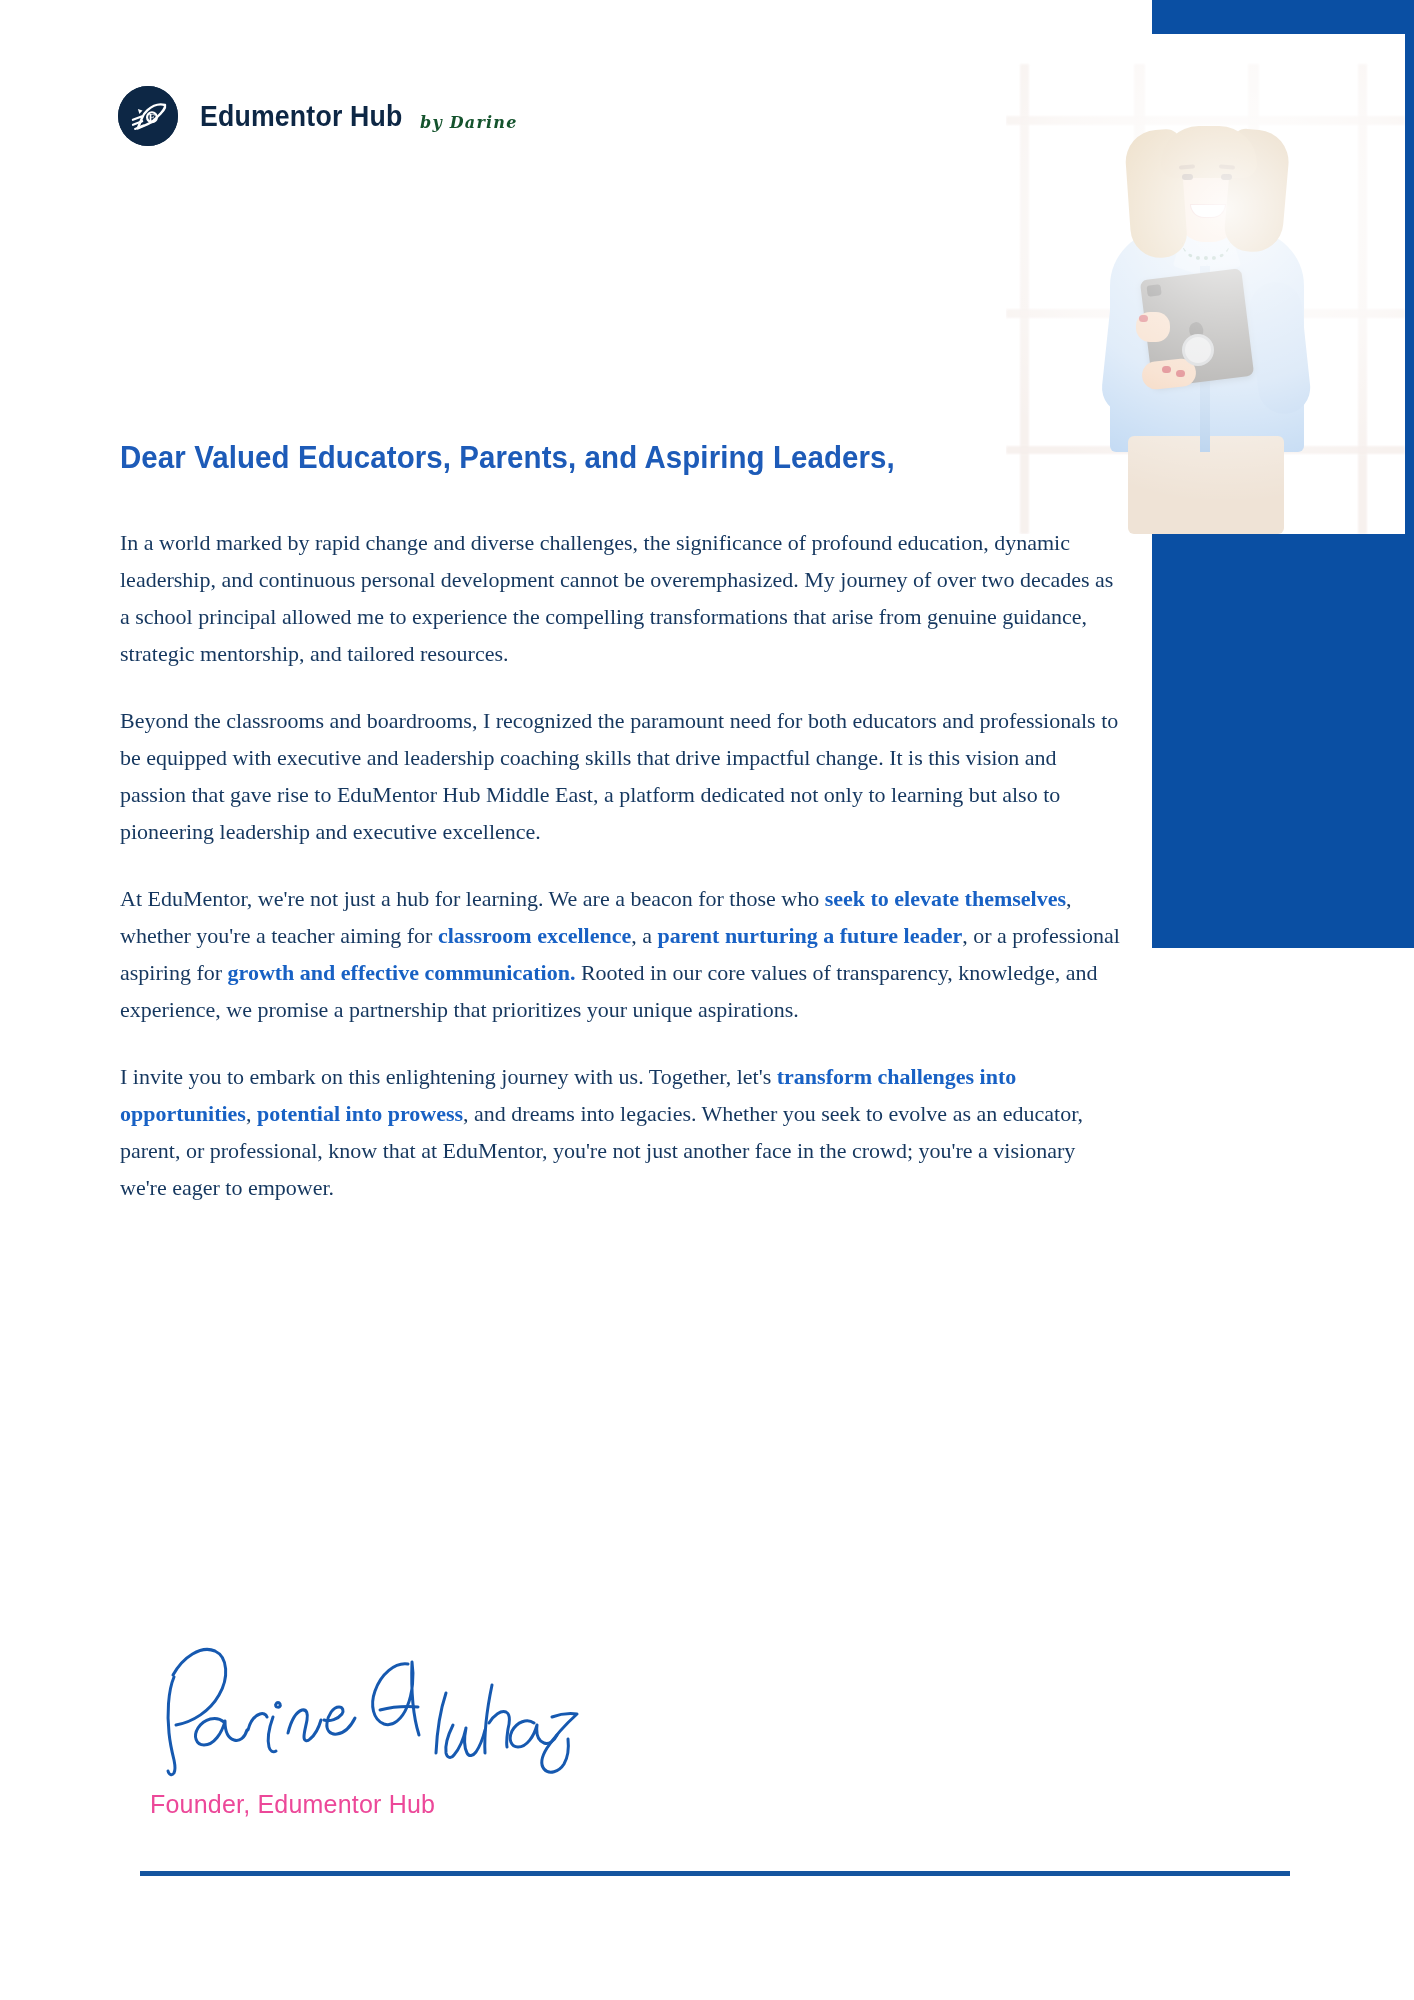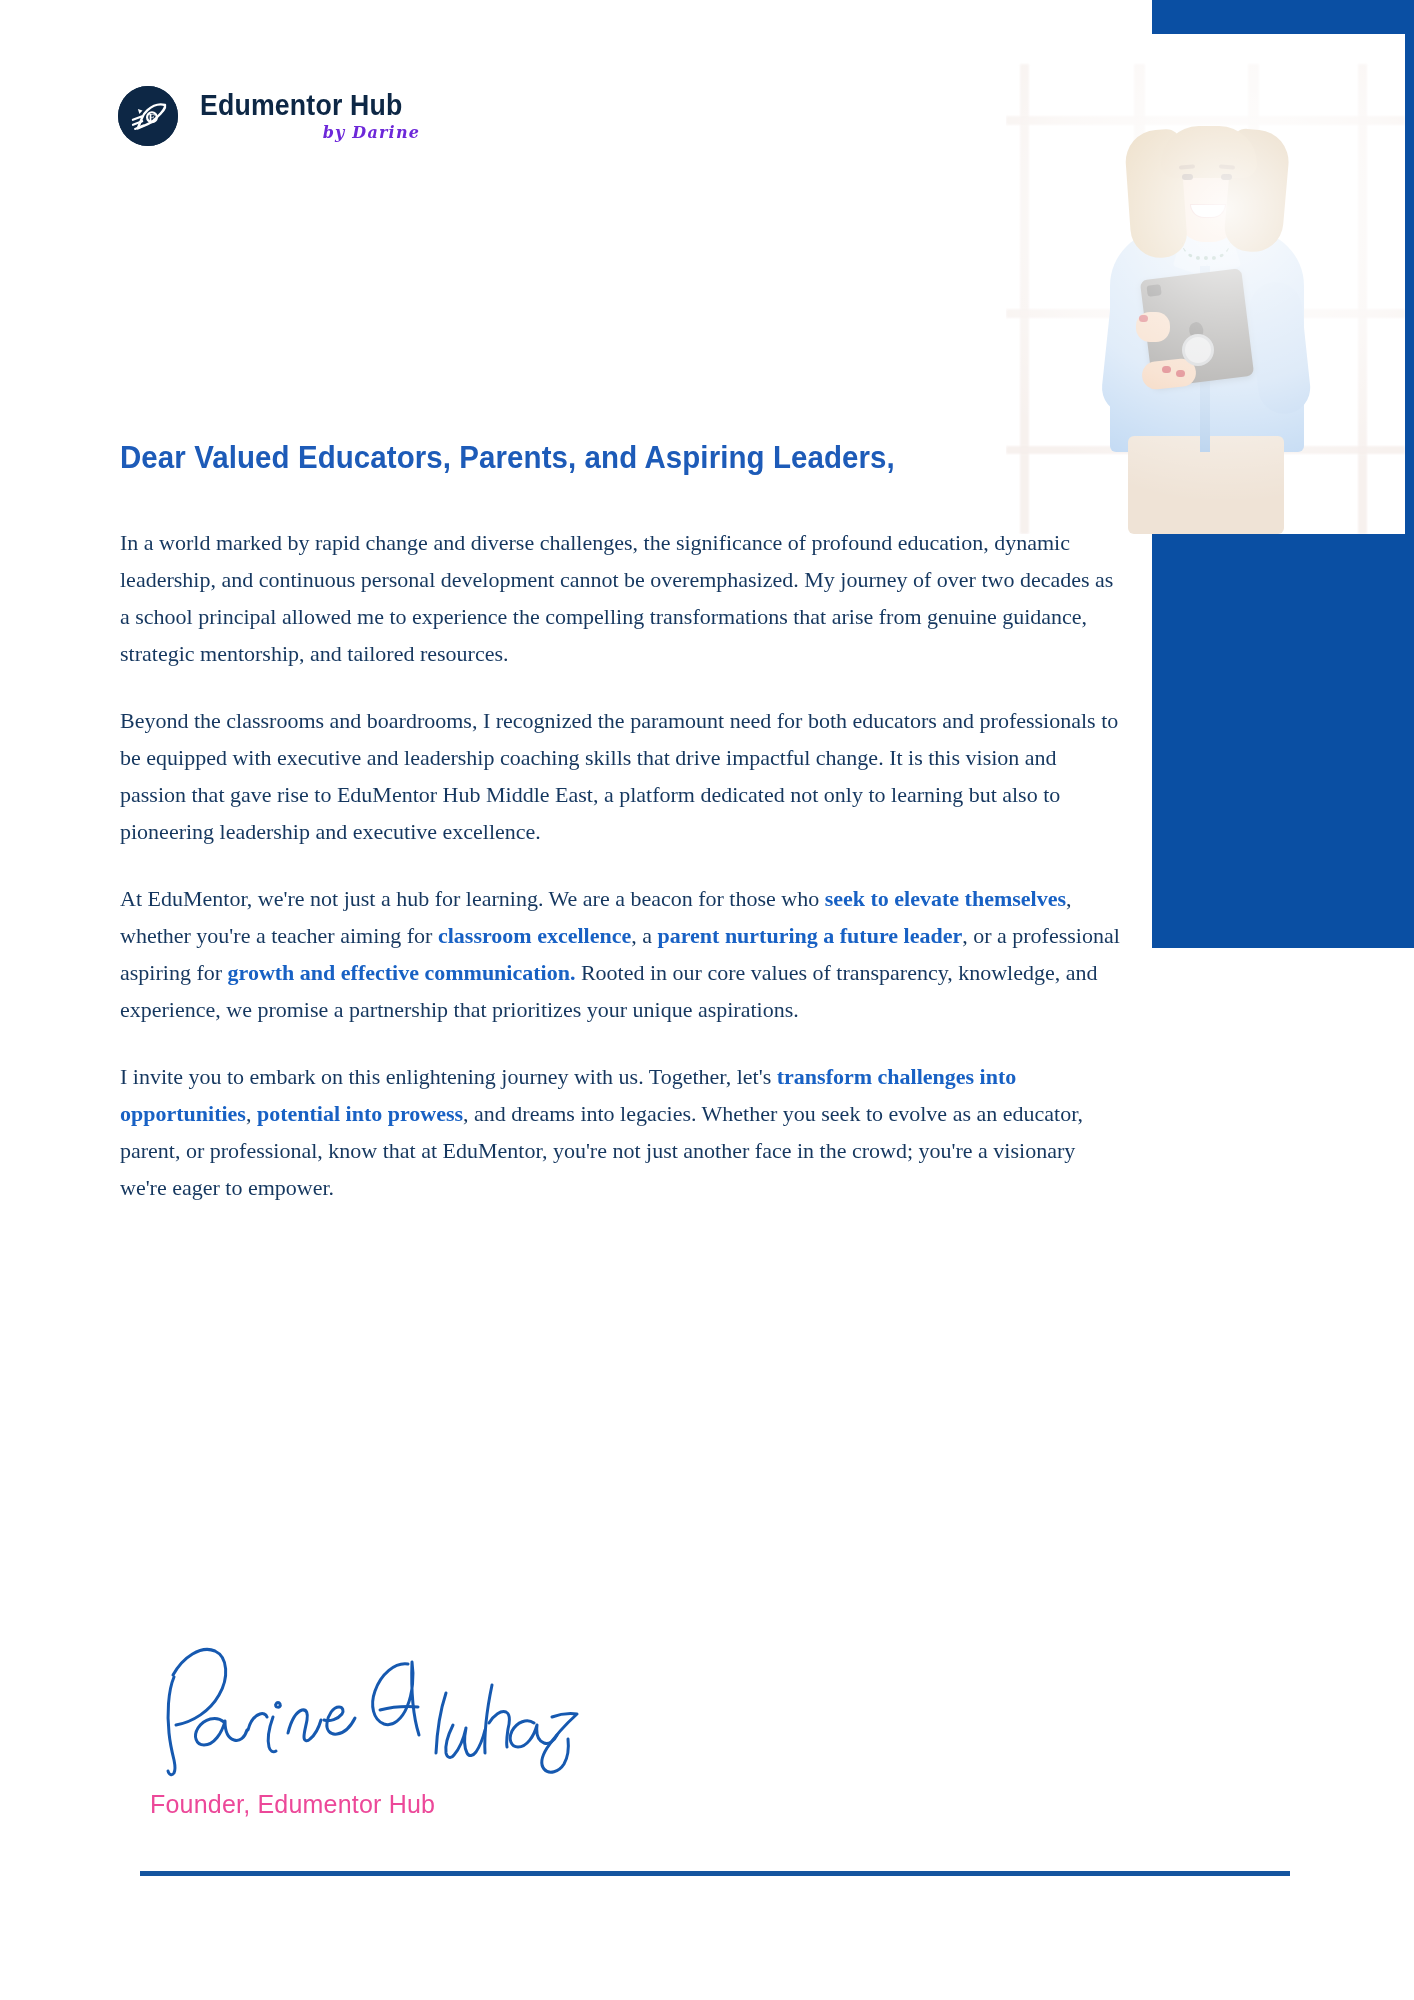--- a/index.html
+++ b/index.html
@@ -184,40 +184,39 @@
   }
   .logo-mark {
     width: 60px;
     height: 60px;
     border-radius: 50%;
     background: #0d2745;
     position: relative;
     flex: 0 0 auto;
   }
   .logo-mark svg { position: absolute; left: 0; top: 0; }
-  .logo-words { display: flex; flex-direction: column; line-height: 1; }
+  .logo-words { display: flex; flex-direction: row; line-height: 1; }
   .logo-title {
     font-family: "Liberation Sans Narrow", "Liberation Sans", sans-serif;
     font-weight: 700;
     font-size: 29px;
     letter-spacing: .2px;
     color: #0d2745;
     transform: scaleX(.92);
     transform-origin: left center;
   }
   .logo-sub {
     margin-top: 5px;
     align-self: flex-end;
     font-family: "DejaVu Serif", serif;
     font-style: italic;
     font-weight: 700;
     font-size: 16px;
     letter-spacing: 1.2px;
-    color: #6d28d9;
-    margin-left: 47px;
+    color: #14532d;
   }
 
   
   .letter {
     position: absolute;
     left: 120px;
     top: 440px;
     width: 1000px;
   }
   .salutation {

